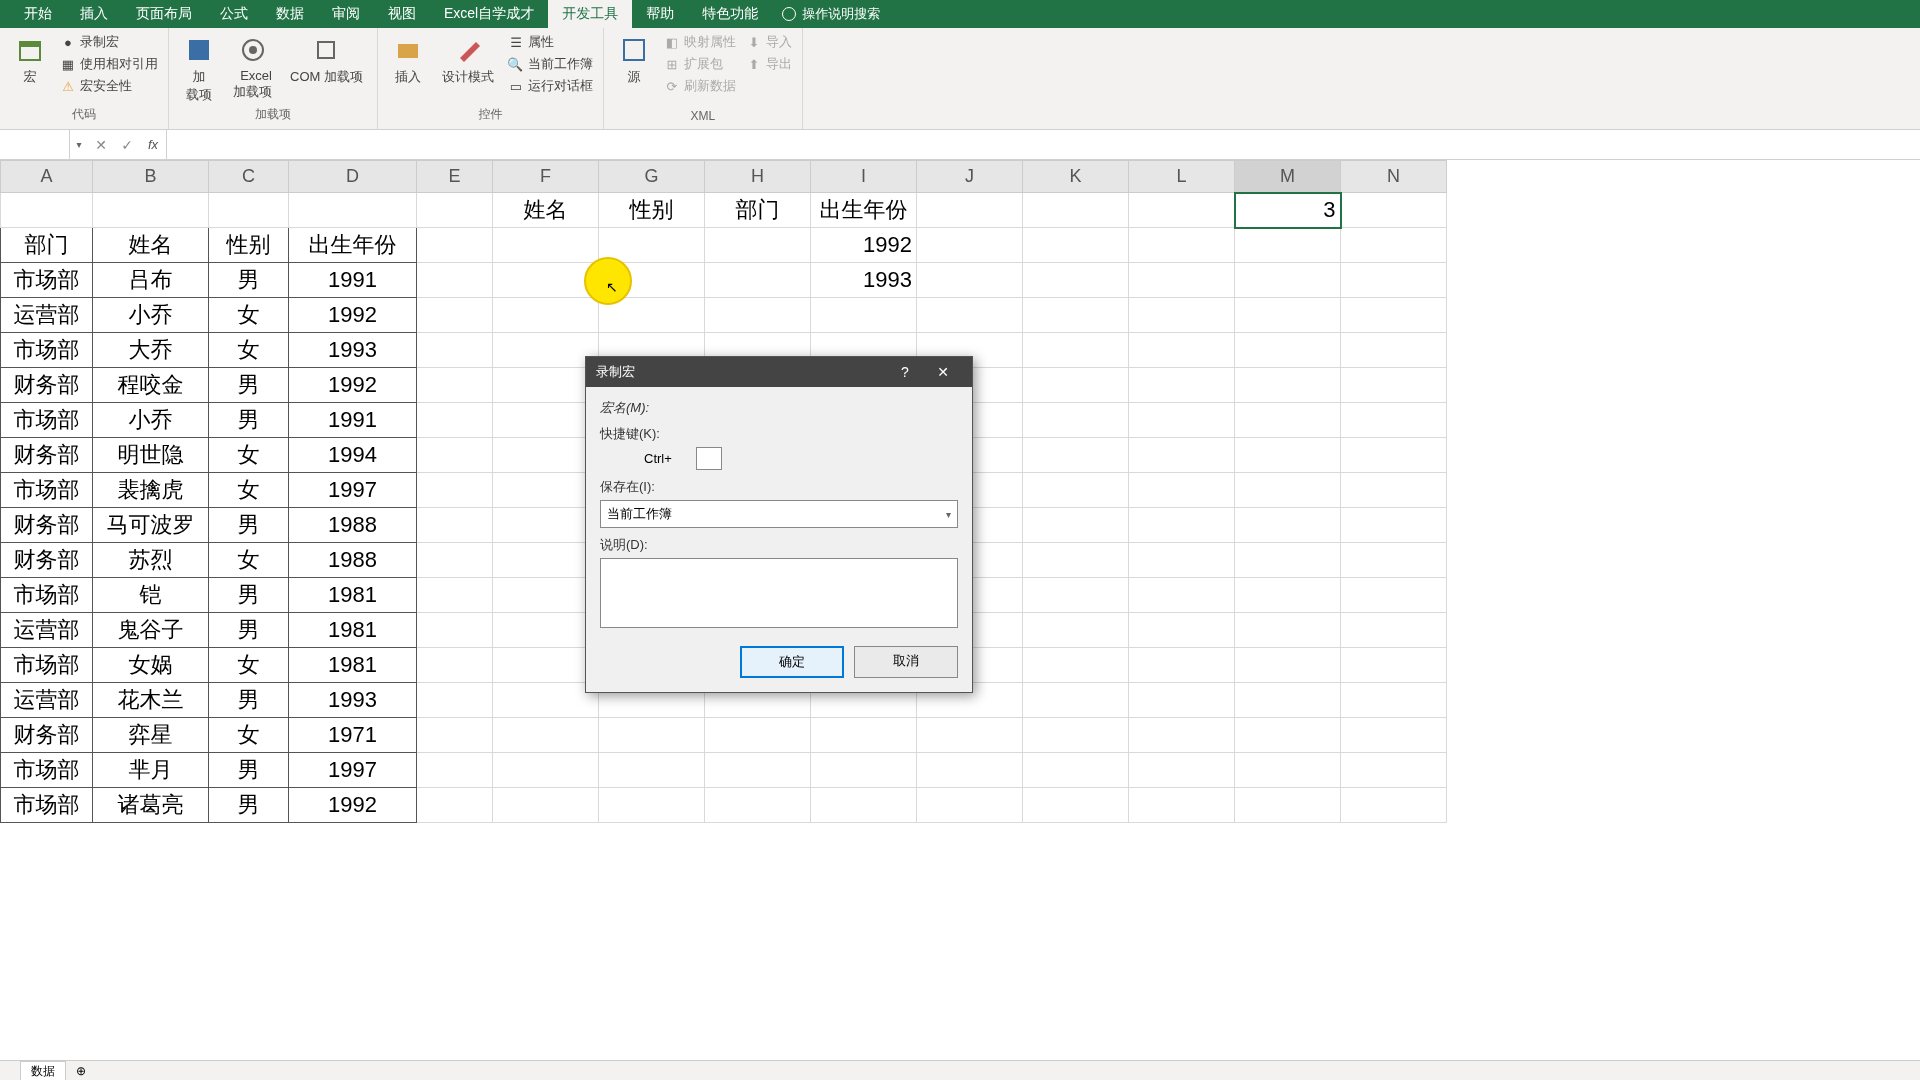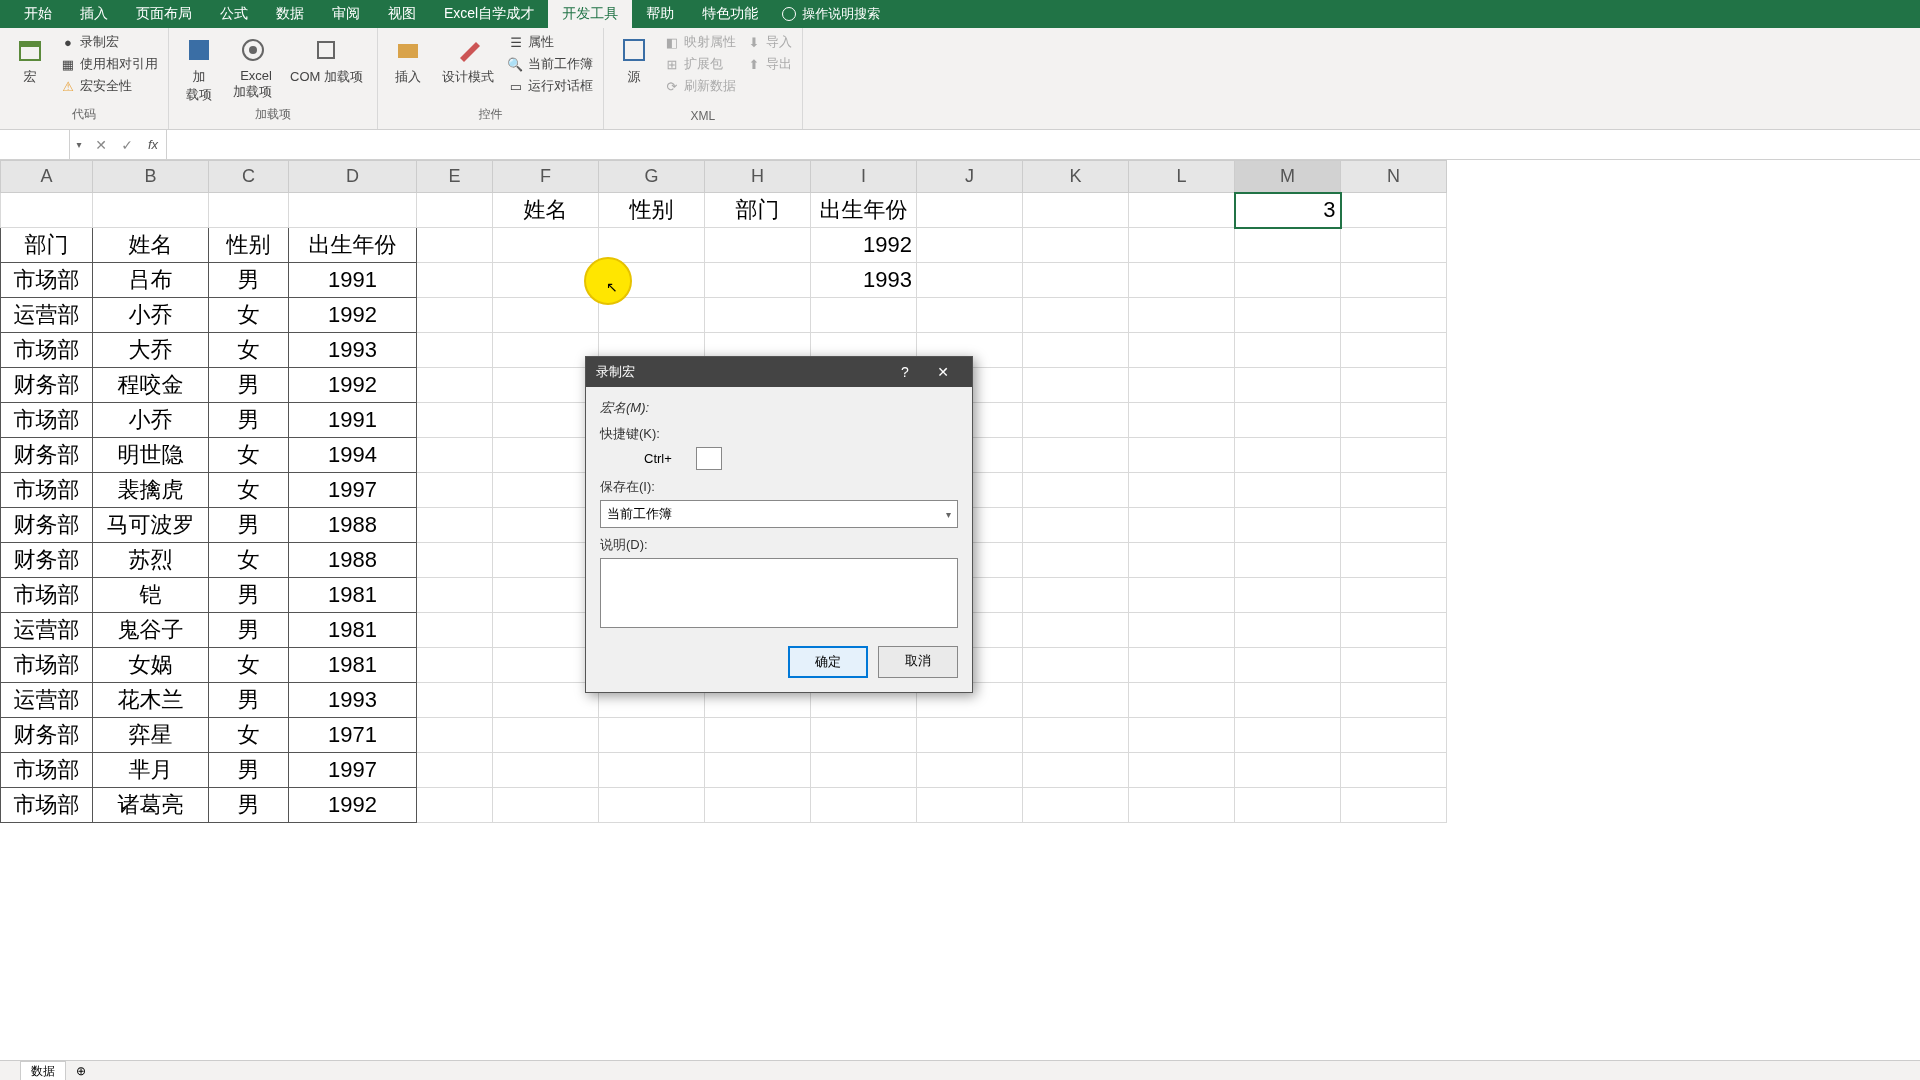--- a/index.html
+++ b/index.html
@@ -61,21 +61,21 @@
 .dlg-body { padding: 12px 14px 14px; }
 .dlg-label { font-size: 13px; color: #333; margin-top: 8px; margin-bottom: 4px; }
 .dlg-label:first-child { margin-top: 0; font-style: italic; }
 .dlg-input { width: 100%; border: 1px solid #888; background: #fff; padding: 4px 6px; font-size: 13px; }
 .shortcut-row { display: flex; align-items: center; gap: 24px; padding-left: 44px; }
 .shortcut-row span { font-size: 13px; }
 .shortcut-row input { width: 26px; border: 1px solid #888; padding: 3px; }
 .dlg-select { width: 100%; border: 1px solid #888; background: #fff; padding: 4px 6px; font-size: 13px; display: flex; justify-content: space-between; align-items: center; }
 .dlg-textarea { width: 100%; height: 70px; border: 1px solid #888; background: #fff; resize: none; padding: 4px; font-size: 13px; }
 .dlg-footer { display: flex; justify-content: flex-end; gap: 10px; margin-top: 14px; }
-.dlg-btn { width: 80px; padding: 5px 0; border: 1px solid #888; background: #eaeaea; font-size: 13px; text-align: center; }
+.dlg-btn { width: 104px; padding: 5px 0; border: 1px solid #888; background: #eaeaea; font-size: 13px; text-align: center; }
 .dlg-btn.primary { border: 2px solid #0078d7; background: #e5f1fb; }
 
 .sheet-tabs { position: absolute; bottom: 0; left: 0; right: 0; height: 20px; background: #f3f2f1; border-top: 1px solid #ccc; font-size: 12px; display: flex; align-items: center; padding-left: 20px; gap: 10px; }
 .sheet-tab { background: #fff; border: 1px solid #ccc; border-bottom: none; padding: 1px 10px; }
 </style>
 </head>
 <body>
 
 <div class="tabs">
   <div class="tab">开始</div>

